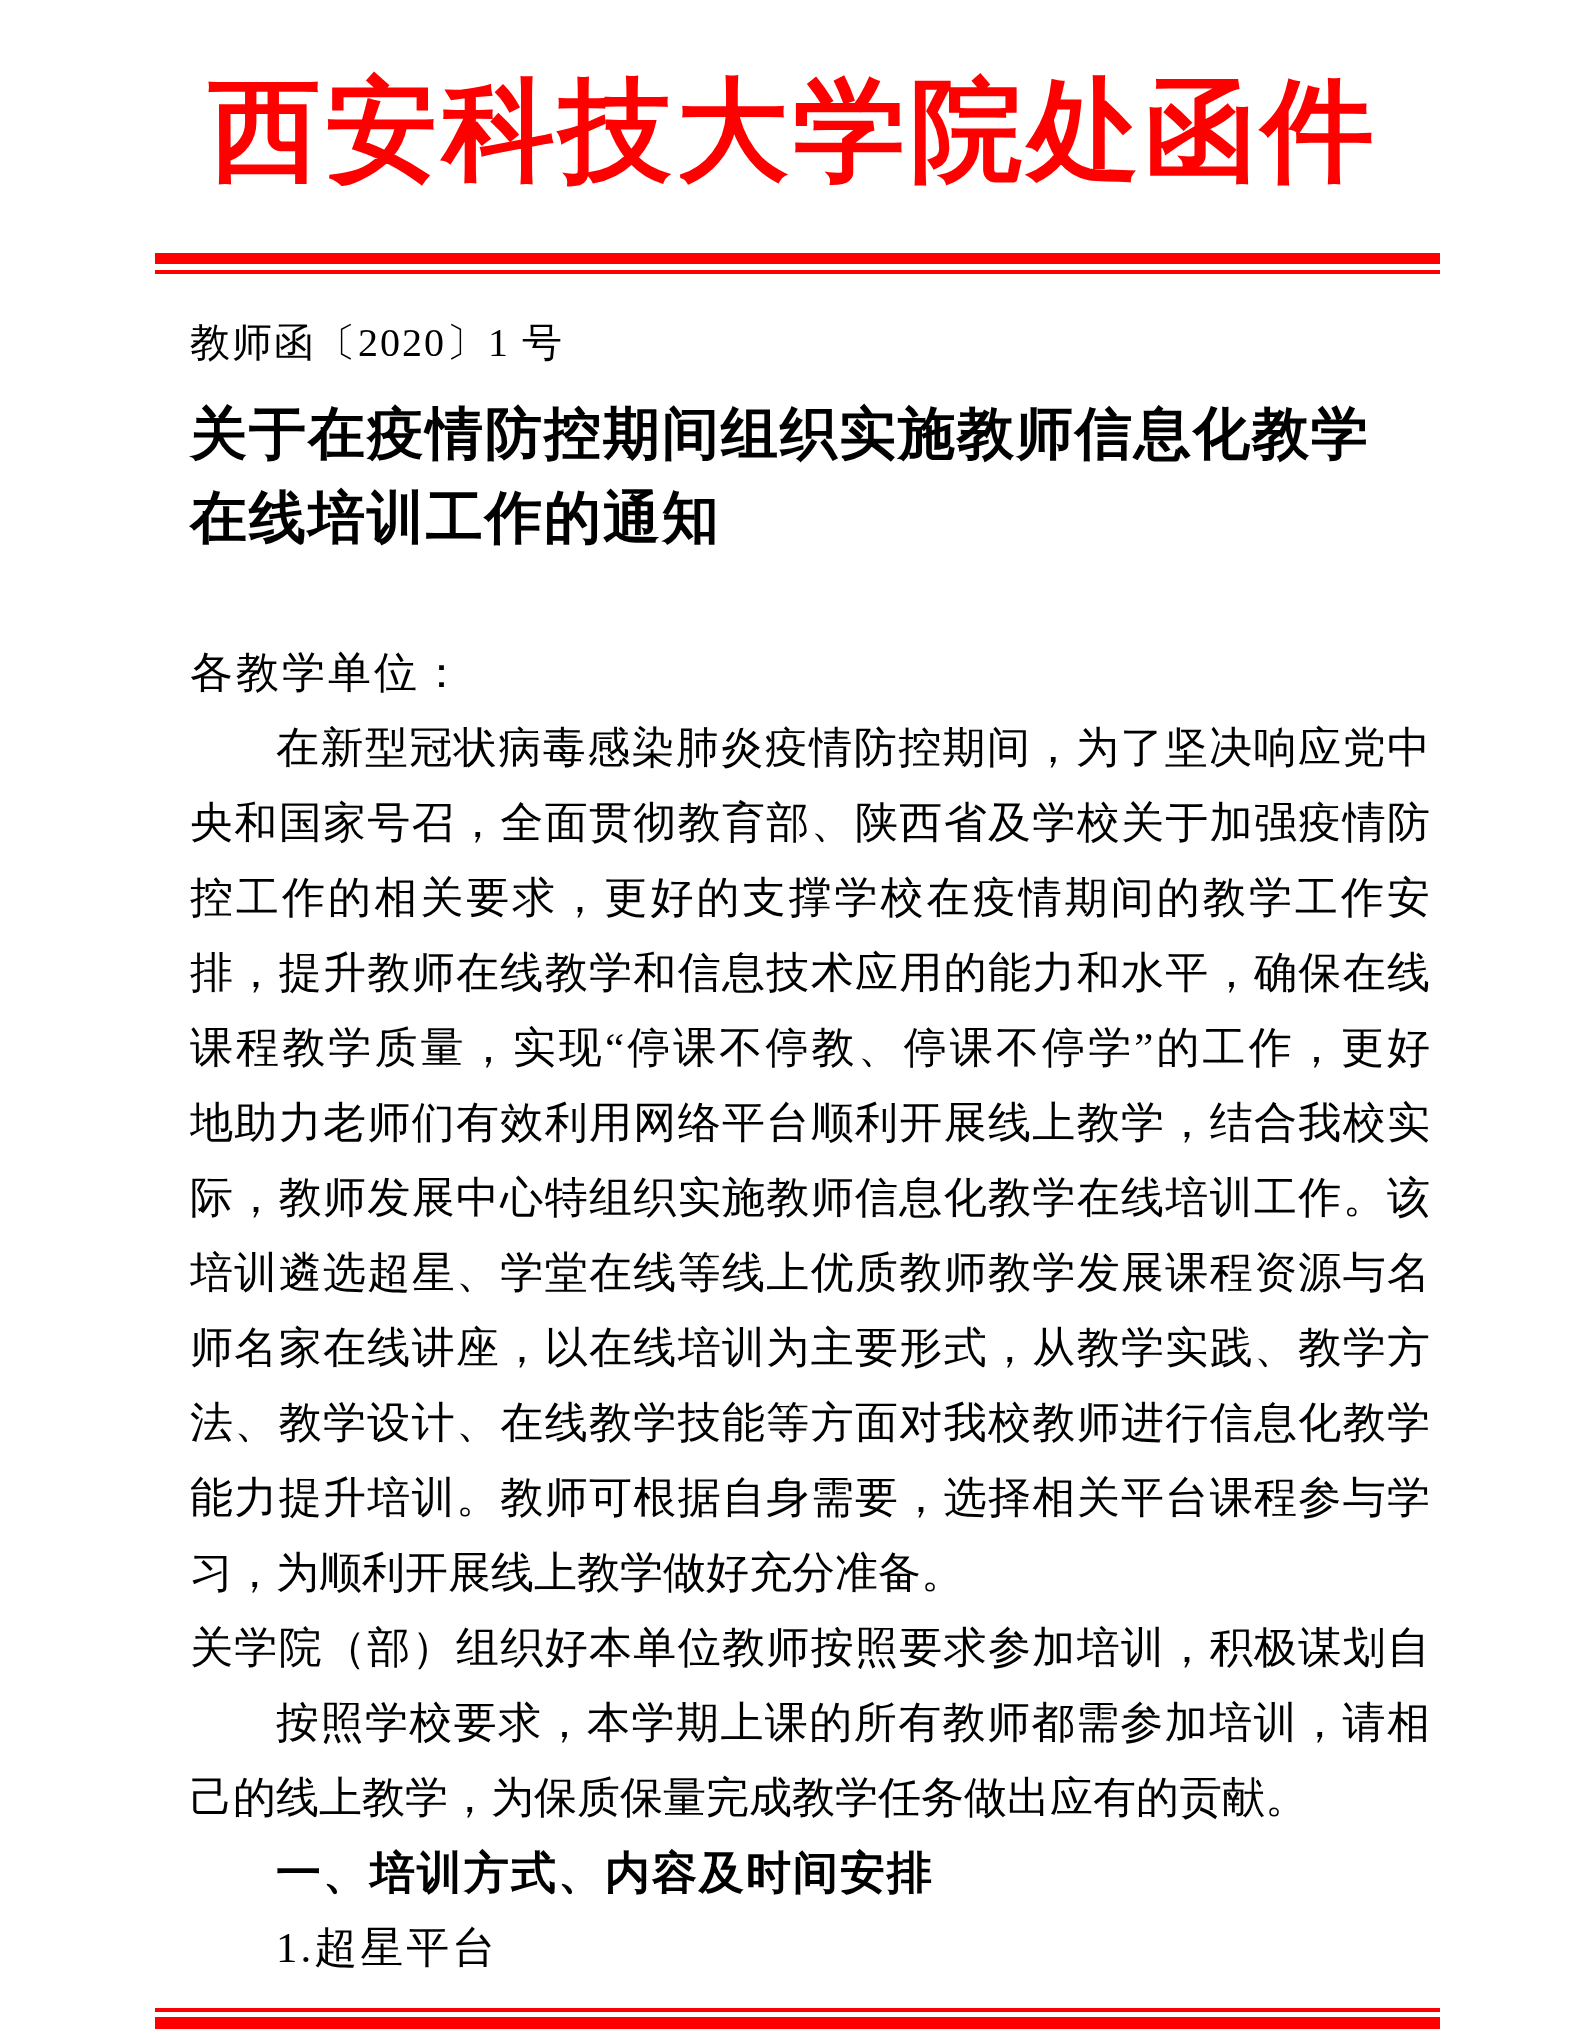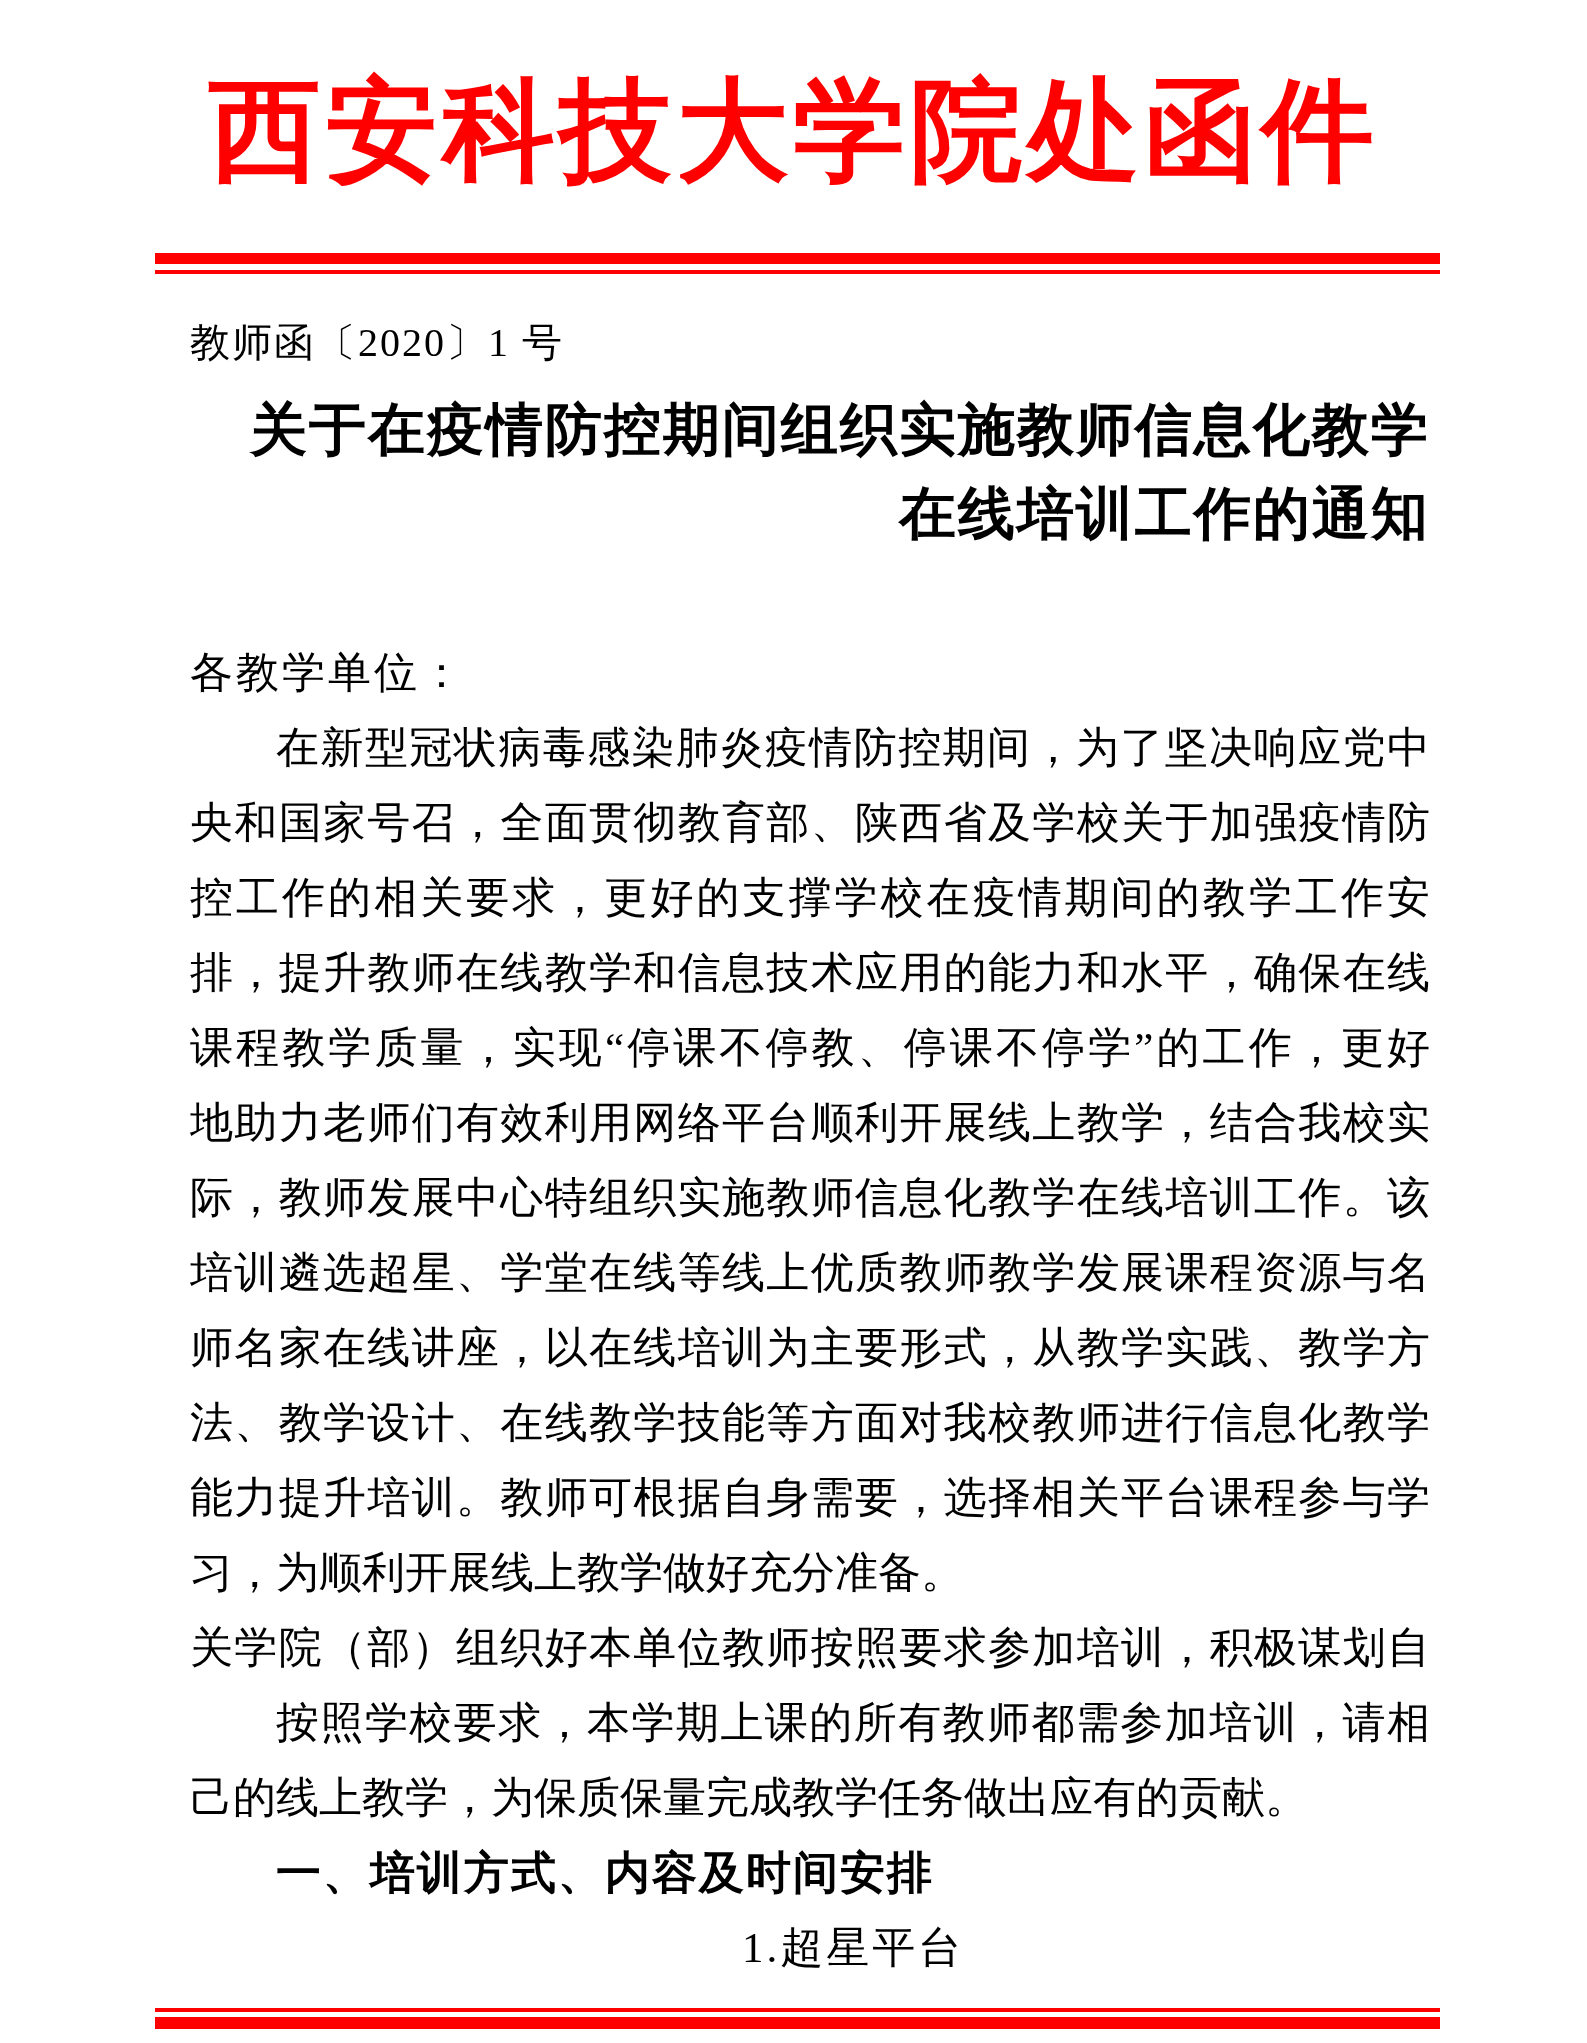--- a/index.html
+++ b/index.html
@@ -53,22 +53,22 @@
   .doc-number {
     margin-top: 44px;
     padding-right: 15px;
     text-align: left;
     font-size: 40px;
     line-height: 50px;
     letter-spacing: 2px;
   }
   .subject {
     margin-top: 24px;
-    text-align: right;
-    font-family: Liberation Mono, monospace;
+    text-align: left;
+    font-family: Liberation Serif, serif;
     font-weight: bold;
     font-size: 57px;
     letter-spacing: 2px;
   }
   .subject-line {
     line-height: 84px;
     white-space: nowrap;
   }
   .bodytext {
     margin-top: 75px;
@@ -92,21 +92,20 @@
     font-family: "Liberation Sans", "DejaVu Sans", sans-serif;
     font-weight: bold;
     font-size: 45px;
     letter-spacing: 2px;
   }
   .list-item {
     line-height: 75px;
     padding-left: 86px;
     font-size: 43px;
     letter-spacing: 3px;
-    text-align: center;
   }
 </style>
 </head>
 <body>
 
 <div class="page">
 
   <div class="red-title">西安科技大学院处函件</div>
 
   <div class="rules-top">

